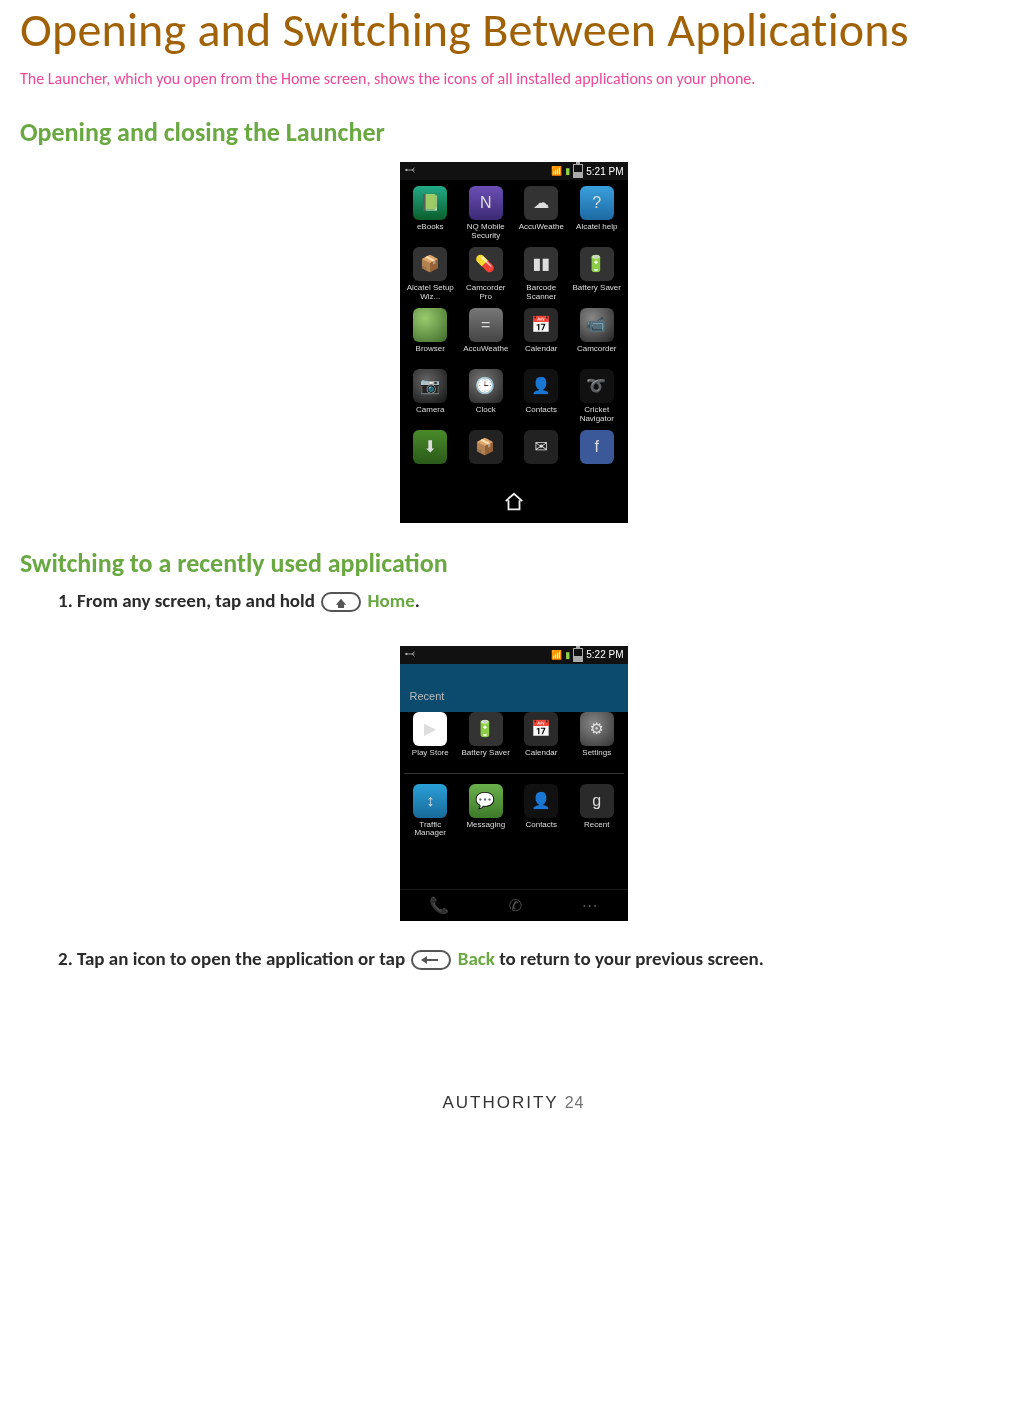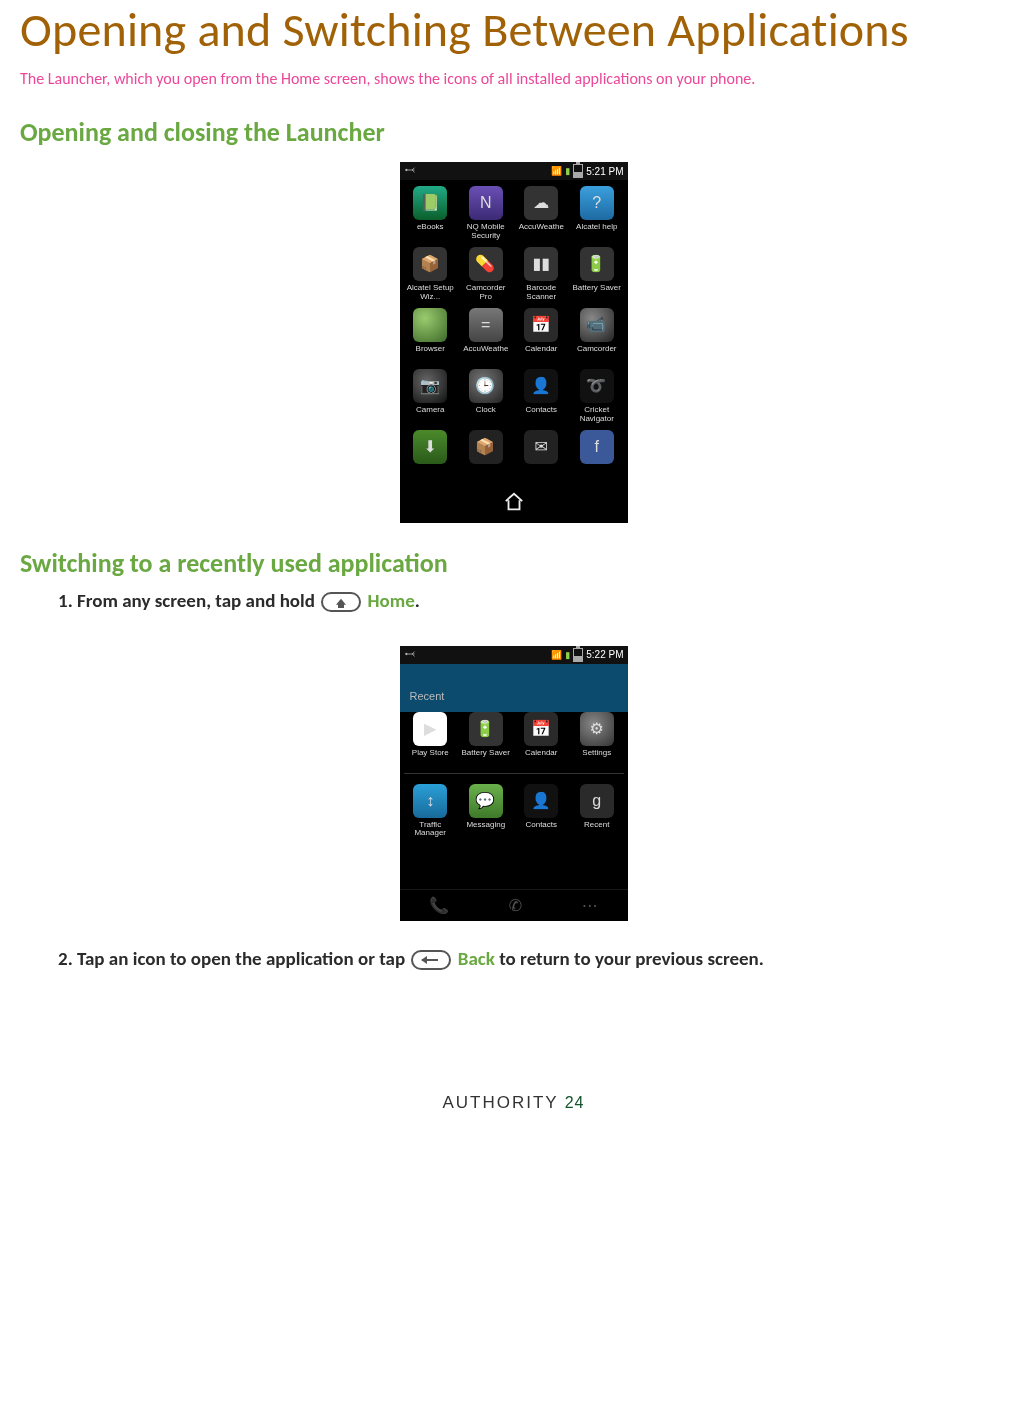--- a/index.html
+++ b/index.html
@@ -132,21 +132,21 @@
   .dock .dico{ color:#777; font-size:16px;}
   .filler { height:48px; background:#000; }
 
   .footer {
     text-align:center; margin-top:120px; padding-bottom:20px;
     font-family: "Arial Black", Impact, sans-serif;
     letter-spacing: 2px;
     font-size: 17px;
     color:#333;
   }
-  .footer .pg { color:#14532d; margin-left:6px; font-size:16px; letter-spacing:1px;}
+  .footer .pg { color:#737373; margin-left:6px; font-size:16px; letter-spacing:1px;}
 </style>
 </head>
 <body>
 
 <h1 class="page-title">Opening and Switching Between Applications</h1>
 <p class="intro">The Launcher, which you open from the Home screen, shows the icons of all installed applications on your phone.</p>
 
 <h2 class="section">Opening and closing the Launcher</h2>
 <div class="steps">
 </div>

